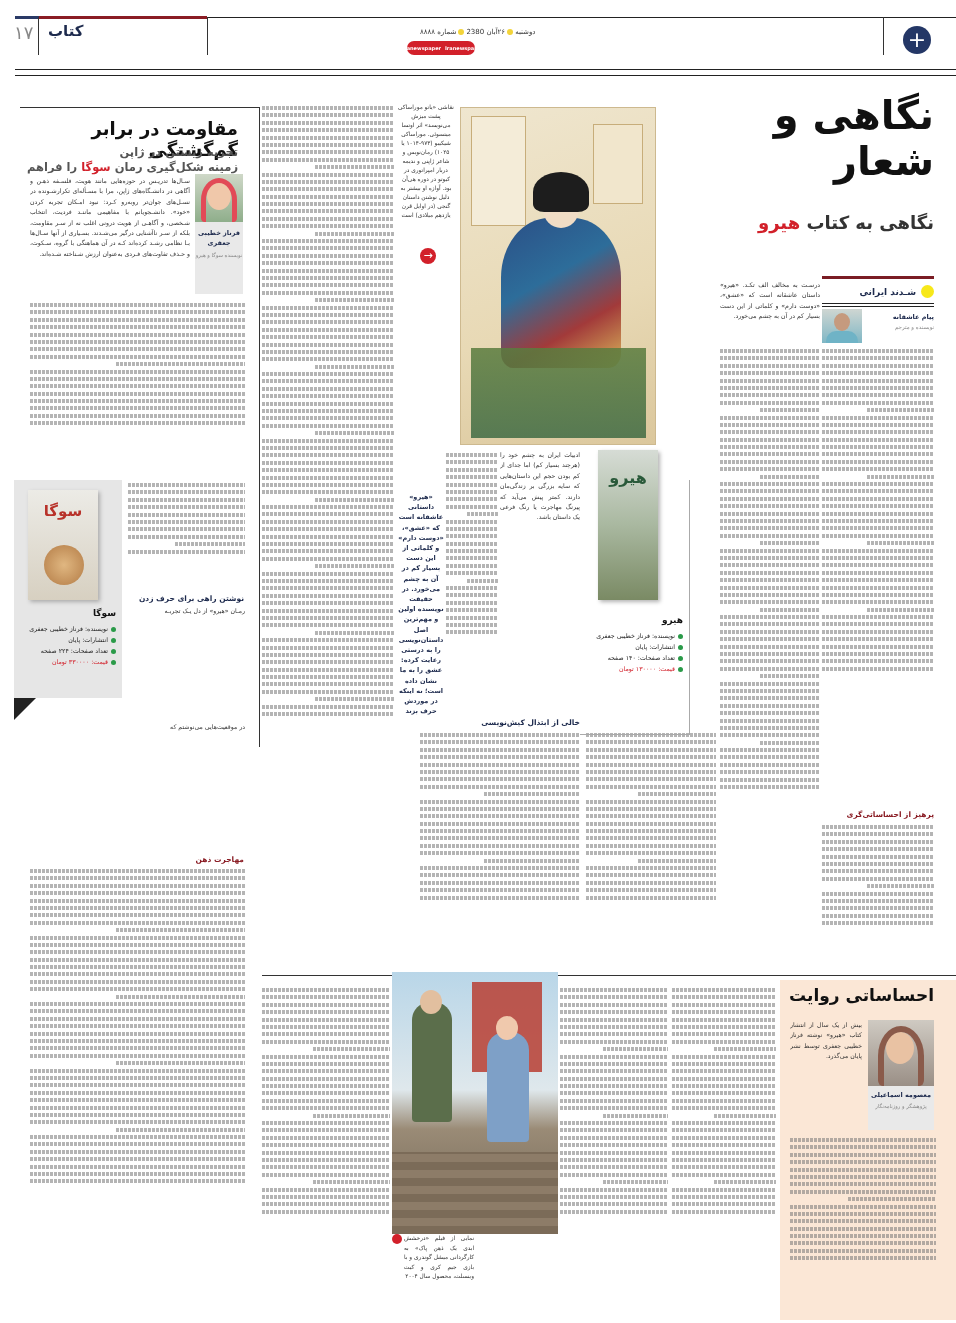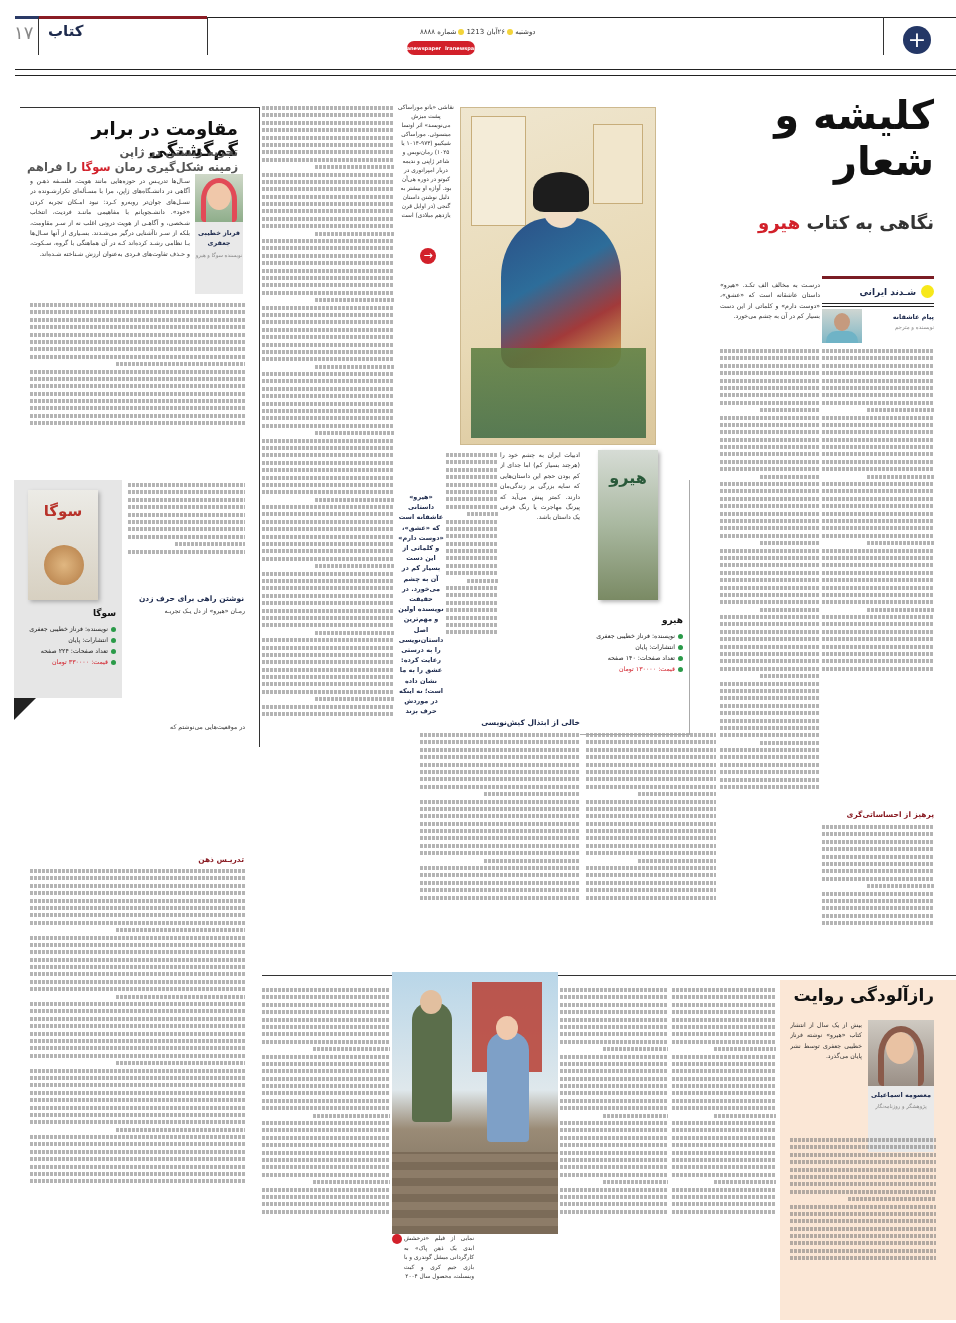--- a/index.html
+++ b/index.html
@@ -42,35 +42,35 @@
 
 <div class="abs" id="hdr-topline-blue"></div>
 <div class="abs" id="hdr-topline-red"></div>
 <div class="abs" id="hdr-topline-black"></div>
 <div class="abs hdr-vline" style="left:38px;top:17px;height:38px"></div>
 <div class="abs hdr-vline" style="left:207px;top:17px;height:38px"></div>
 <div class="abs hdr-vline" style="left:883px;top:17px;height:38px"></div>
 <div class="abs" id="page-num">۱۷</div>
 <div class="abs" id="section-title">کتاب</div>
 <div class="abs" id="date-line">
-  <span>دوشنبه</span><span class="dot-y"></span><span>۲۶آبان 1213</span><span class="dot-y"></span><span>شماره ۸۸۸۸</span>
+  <span>دوشنبه</span><span class="dot-y"></span><span>۲۶آبان 2380</span><span class="dot-y"></span><span>شماره ۸۸۸۸</span>
 </div>
 <div class="abs" id="social-pill">
   <span class="soc-ico"></span>
     <span class="soc-ico"></span>
     <span class="soc-txt">Iranewspaper</span>
   <span class="soc-ico"></span>
     <span class="soc-txt">Iranewspaper</span>
 </div>
 <div class="abs" id="logo-plus">+</div>
 <div class="abs dbl" style="left:15px;top:69px;width:941px"></div>
 <div class="abs dbl" style="left:15px;top:75px;width:941px"></div>
 
 <div class="abs" id="main-headline">
-  <div>کلیشه و شعار</div>
+  <div>نگاهی و شعار</div>
 </div>
 <div class="abs" id="main-sub">
   <div><span>نگاهی به کتاب </span><span class="hl">هیرو</span></div>
 </div>
 
 <div class="abs author-box" style="left:822px;top:276px;width:112px;height:64px">
   <div style="display:flex;align-items:center;justify-content:flex-start;gap:5px;margin-top:6px">
     <span style="width:13px;height:13px;border-radius:50%;background:#f7e81a;display:inline-block"></span>
     <span style="font-size:9px;font-weight:bold;color:#1d2a4d">شـدند ایرانی</span>
   </div>
@@ -453,21 +453,21 @@
     <div class="gray-line" style="width: 60%; margin-right: 0px;"></div>
     <div class="gray-line" style="margin-right: 0px;"></div>
   </div>
 <div class="abs" style="right:712px;top:594px;font-size:7.5px;font-weight:bold;color:#1d2a4d">نوشتن راهی برای حرف زدن</div>
 <div class="abs txtcol" style="left:128px;top:606px;width:117px;height:110px">
   <div>رمـان «هیرو» از دل یـک تجربـه</div>
 </div>
 <div class="abs txtcol" style="left:30px;top:722px;width:215px;height:130px">
   <div>در موقعیت‌هایی می‌نوشتم که</div>
 </div>
-<div class="abs" style="right:712px;top:855px;font-size:7.5px;font-weight:bold;color:#8a1c24">تدریـس ذهن</div>
+<div class="abs" style="right:712px;top:855px;font-size:7.5px;font-weight:bold;color:#8a1c24">مهاجرت ذهن</div>
 <div class="abs txtcol" style="left:30px;top:866px;width:215px;height:450px">
     <div class="gray-line" style="margin-right: 0px;"></div>
     <div class="gray-line" style="margin-right: 0px;"></div>
     <div class="gray-line" style="margin-right: 0px;"></div>
     <div class="gray-line" style="margin-right: 0px;"></div>
     <div class="gray-line" style="margin-right: 0px;"></div>
     <div class="gray-line" style="margin-right: 0px;"></div>
     <div class="gray-line" style="margin-right: 0px;"></div>
     <div class="gray-line" style="margin-right: 0px;"></div>
     <div class="gray-line" style="width: 60%; margin-right: 0px;"></div>
@@ -517,22 +517,22 @@
     <div><span class="bullet"></span><span>نویسنده: فرناز خطیبی جعفری</span></div>
     <div><span class="bullet"></span><span>انتشارات: پایان</span></div>
     <div><span class="bullet"></span><span>تعداد صفحات: ۲۲۴ صفحه</span></div>
     <div class="price"><span class="bullet"></span><span>قیمت: ۳۳۰۰۰۰ تومان</span></div>
   </div>
 </div>
 <div class="abs" style="left:14px;top:698px;width:0;height:0;border-top:22px solid #222;border-right:22px solid transparent"></div>
 
 <div class="abs" style="left:262px;top:975px;width:694px;height:1px;background:#333"></div>
 <div class="abs" id="bottom-box"></div>
-<div class="abs" style="right:22px;top:985px;font-size:17px;font-weight:bold;color:#111">رازآلودگی روایت</div>
-<div class="abs" style="left:868px;top:1020px;width:66px;height:132px;background:#e9e9e9">
+<div class="abs" style="right:22px;top:985px;font-size:17px;font-weight:bold;color:#111">احساساتی روایت</div>
+<div class="abs" style="left:868px;top:1020px;width:66px;height:110px;background:#e9e9e9">
   <div class="photo" style="width:66px;height:66px;background:linear-gradient(#cfcac2,#9a8f86);position:relative">
     <div style="position:absolute;left:18px;top:12px;width:28px;height:32px;border-radius:50%;background:#e9c2a3"></div>
     <div style="position:absolute;left:10px;top:6px;width:46px;height:60px;border-radius:50% 50% 10% 10%;border:6px solid #8a5a4a;border-bottom:none"></div>
   </div>
   <div style="font-size:6.5px;font-weight:bold;color:#1d2a4d;text-align:center;margin-top:4px;line-height:10px">معصومه اسماعیلی</div>
   <div style="font-size:5.3px;color:#888;text-align:center;margin-top:2px;line-height:8px">پژوهشگر و روزنامه‌نگار</div>
 </div>
 <div class="abs txtcol" style="left:790px;top:1020px;width:72px;height:110px">بیش از یک سال از انتشار کتاب «هیرو» نوشته فرناز خطیبی جعفری توسط نشر پایان می‌گذرد.</div>
 <div class="abs txtcol" style="left:790px;top:1135px;width:146px;height:180px">
     <div class="gray-line" style="margin-right: 0px;"></div>

